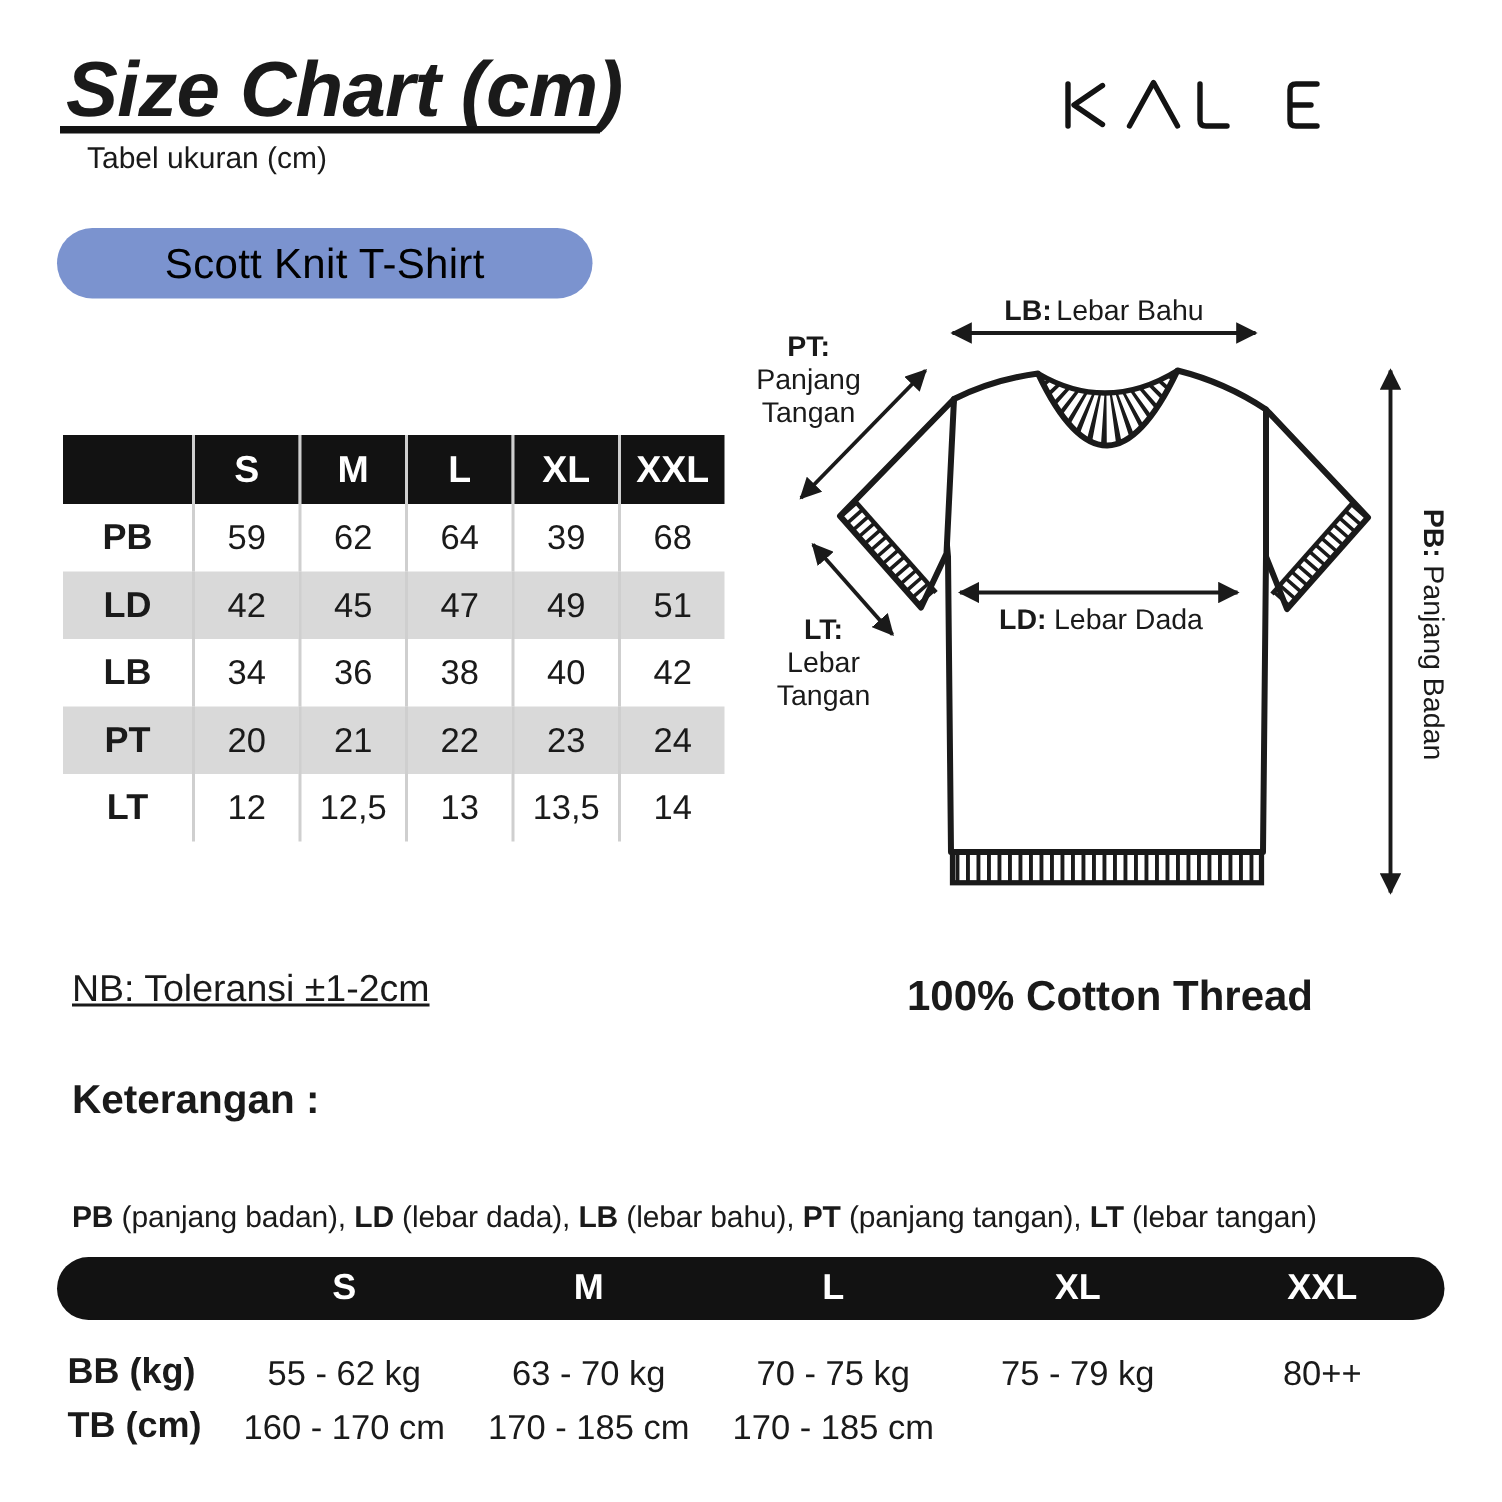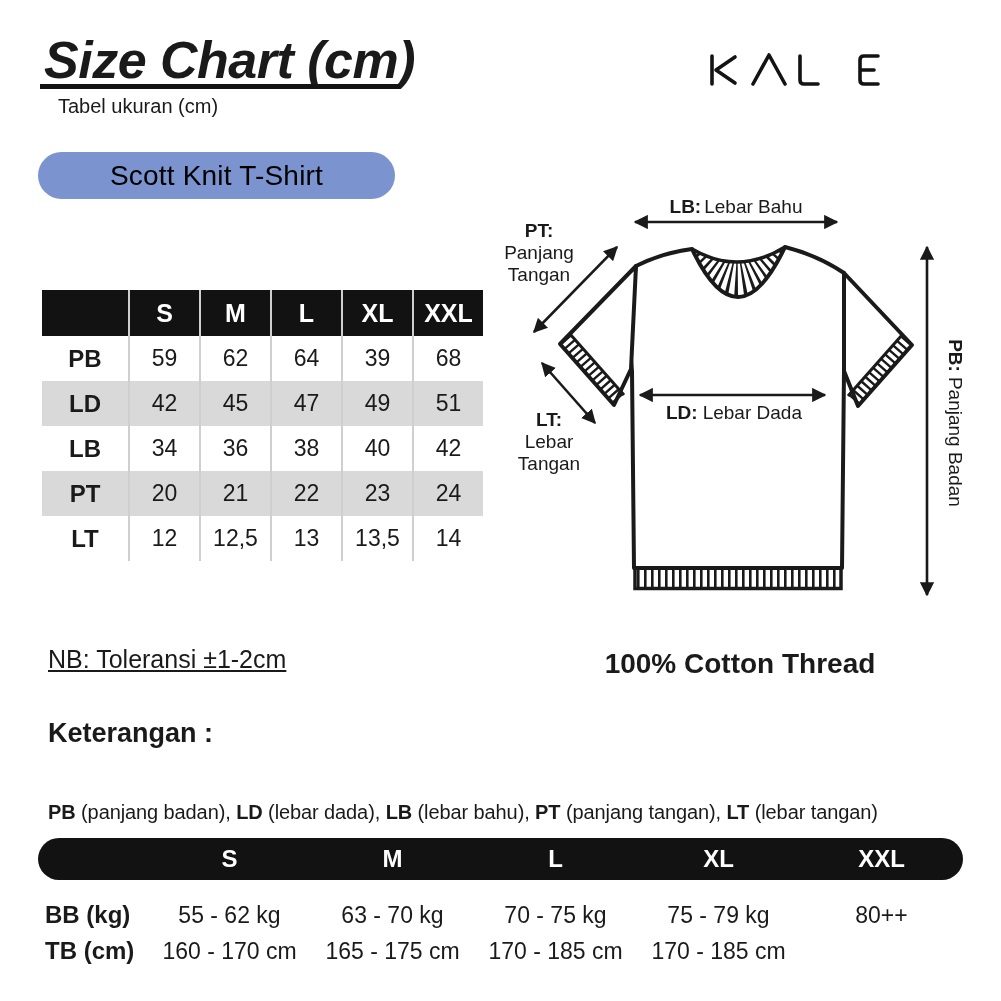--- a/index.html
+++ b/index.html
@@ -174,18 +174,17 @@
     </div>
   <div class="abs fit-rows">
       <div class="ft-rcell ft-label">BB (kg)</div>
       <div class="ft-rcell">55 - 62 kg</div>
       <div class="ft-rcell">63 - 70 kg</div>
       <div class="ft-rcell">70 - 75 kg</div>
       <div class="ft-rcell">75 - 79 kg</div>
       <div class="ft-rcell">80++</div>
       <div class="ft-rcell ft-label">TB (cm)</div>
       <div class="ft-rcell">160 - 170 cm</div>
-      <div class="ft-rcell">165 - 175 cm</div>
       <div class="ft-rcell">170 - 185 cm</div>
       <div class="ft-rcell">170 - 185 cm</div>
     </div>
 
 </div>
 
 </body></html>

